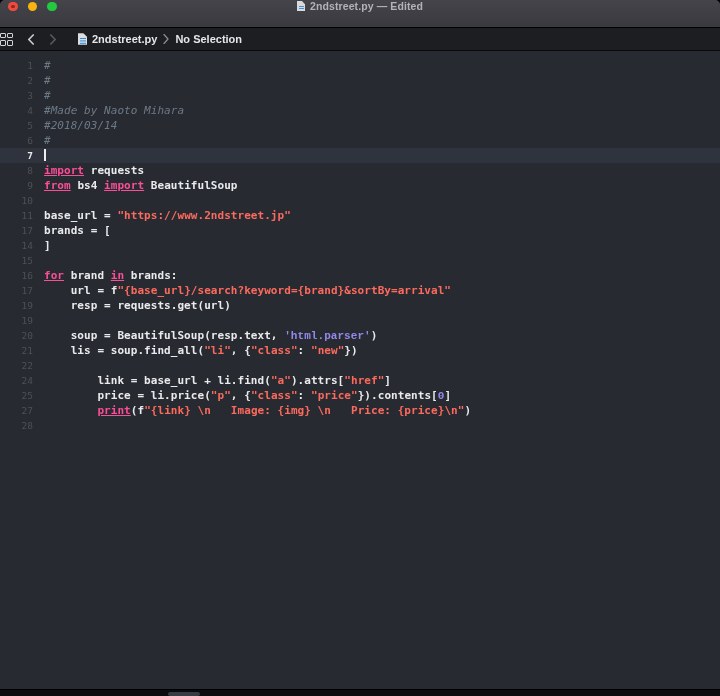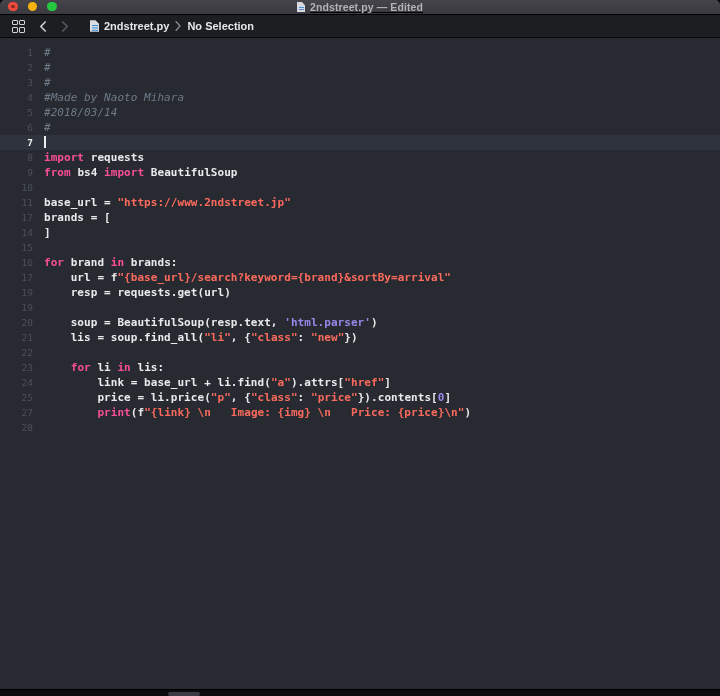--- a/index.html
+++ b/index.html
@@ -4,66 +4,66 @@
 <style>
   * { margin:0; padding:0; box-sizing:border-box; }
   html,body { width:720px; height:696px; background:#000; overflow:hidden; }
   .window {
     width:720px; height:696px; display:flex; flex-direction:column;
     background:var(--background,#282a31); border-radius:5px 5px 0 0; overflow:hidden;
     font-family:"Liberation Sans", sans-serif;
   }
   
   .titlebar {
-    height:15px; flex:none; position:relative;
+    height:28px; flex:none; position:relative;
     background:linear-gradient(#45444a,#3a393f);
     border-bottom:1px solid #000;
-    display:flex; align-items:center;text-decoration:underline;
+    display:flex; align-items:flex-start;
   }
   .traffic-lights { position:absolute; left:8px; top:1.5px; display:flex; gap:10px; }
   .tl { width:9.5px; height:9.5px; border-radius:50%; position:relative; }
   .tl .dot { position:absolute; left:3px; top:3px; width:3.5px; height:3.5px; border-radius:50%; }
   .window-title {
     width:100%; text-align:center; display:flex; justify-content:center; align-items:center; gap:5px;
     font-size:10.5px; font-weight:700; color:#b2b3b7; letter-spacing:.1px;
   }
   .doc-icon {
     width:8px; height:10px; background:#d9dadd; display:inline-block;
     clip-path:polygon(0 0, 62% 0, 100% 32%, 100% 100%, 0 100%); position:relative;
   }
   .doc-icon::after { content:""; position:absolute; left:1.5px; top:4.5px; width:5px; height:1px;
     background:#4a8fd2; box-shadow:0 2px 0 #4a8fd2; }
   
   .jumpbar {
     height:23px; flex:none; background:#1d1e22; border-bottom:1px solid #08090b;
-    display:flex; align-items:center; padding:0 12px; color:#e6e7e9; font-size:11px; font-weight:700;
+    display:flex; align-items:center; padding:0 0; color:#e6e7e9; font-size:11px; font-weight:700;
   }
   .grid-icon { width:13px; height:13px; display:grid; grid-template-columns:1fr 1fr; gap:1.5px; margin-right:11px; cursor:default; }
   .grid-icon i { border:1.2px solid #d2d3d6; border-radius:1px; }
   .nav-btn { display:flex; align-items:center; justify-content:center; width:14px; height:16px; margin-right:8px; }
   .file-icon {
     width:9px; height:11.5px; background:#dcdde0; margin:0 5px 0 10px;
     clip-path:polygon(0 0, 60% 0, 100% 30%, 100% 100%, 0 100%); position:relative;
   }
   .file-icon::after { content:""; position:absolute; left:1.5px; top:5px; width:6px; height:1.2px;
     background:#2f8bd8; box-shadow:0 2.4px 0 #2f8bd8, 0 4.8px 0 #2f8bd8; }
   .crumb-sep { margin:0 6px; display:flex; align-items:center; }
   .selection-label { font-weight:600;text-align:right; }
   
   .editor { flex:1; padding-top:7px; overflow:hidden; background:var(--background,#282a31); }
   .line { display:flex; height:15px; line-height:15px; font-family:"DejaVu Sans Mono", monospace; font-size:11px; }
   .line.current { background:var(--current-line-bg,#2f333d); }
   .gutter-num { flex:none; width:33px; text-align:right; font-size:9.5px; line-height:15.5px;
     color:var(--gutter,#4c505a); font-weight:500; }
   .line.current .gutter-num { color:var(--gutter-active,#e9eaec); font-weight:700; }
   .code-text { margin-left:11px; white-space:pre; font-weight:600; color:var(--plain,#e9eaec); letter-spacing:.05px; }
-  .tok-k { color:var(--keyword,#fa4e97); font-weight:700; }
+  .tok-k { color:var(--keyword,#fa4e97); font-weight:700;text-decoration:underline; }
   .tok-s { color:var(--string,#fc6a5d); }
   .tok-c { color:var(--comment,#6c7986); font-style:italic; font-weight:400; }
-  .tok-n { color:var(--number,#9489ea); }
+  .tok-n { color:var(--number,#9489ea);font-family:Liberation Mono, monospace; }
   .cursor { display:inline-block; width:1.5px; height:12px; background:#eceded; vertical-align:-2px; }
   
   .bottombar { height:7px; flex:none; background:var(--bottom-bg,#0b0c0f); border-top:1px solid #000; position:relative; }
   .hthumb { position:absolute; left:168px; top:2px; width:32px; height:3.5px; border-radius:2px; background:var(--thumb,#3a3d44); }
 </style>
 </head>
 <body>
 
 <div class="window">
 
@@ -188,24 +188,20 @@
         </div>
         <div class="line">
           <span class="gutter-num">21</span>
           <span class="code-text"><span class="tok-p">    lis = soup.find_all(</span><span class="tok-s">"li"</span><span class="tok-p">, {</span><span class="tok-s">"class"</span><span class="tok-p">: </span><span class="tok-s">"new"</span><span class="tok-p">})</span></span>
         </div>
         <div class="line">
           <span class="gutter-num">22</span>
           <span class="code-text"></span>
         </div>
         <div class="line">
-          <span class="gutter-num">23</span>
-          <span class="code-text"><span class="tok-p">    </span><span class="tok-k">for</span><span class="tok-p"> li </span><span class="tok-k">in</span><span class="tok-p"> lis:</span></span>
-        </div>
-        <div class="line">
           <span class="gutter-num">24</span>
           <span class="code-text"><span class="tok-p">        link = base_url + li.find(</span><span class="tok-s">"a"</span><span class="tok-p">).attrs[</span><span class="tok-s">"href"</span><span class="tok-p">]</span></span>
         </div>
         <div class="line">
           <span class="gutter-num">25</span>
           <span class="code-text"><span class="tok-p">        price = li.price(</span><span class="tok-s">"p"</span><span class="tok-p">, {</span><span class="tok-s">"class"</span><span class="tok-p">: </span><span class="tok-s">"price"</span><span class="tok-p">}).contents[</span><span class="tok-n">0</span><span class="tok-p">]</span></span>
         </div>
         <div class="line">
           <span class="gutter-num">27</span>
           <span class="code-text"><span class="tok-p">        </span><span class="tok-k">print</span><span class="tok-p">(f</span><span class="tok-s">"{link} \n   Image: {img} \n   Price: {price}\n"</span><span class="tok-p">)</span></span>

